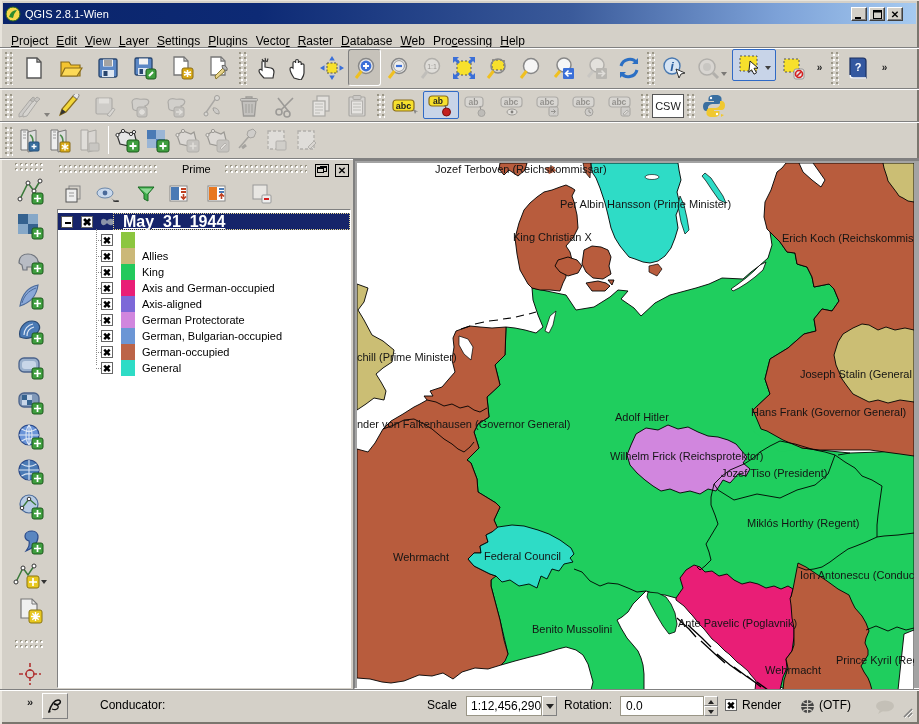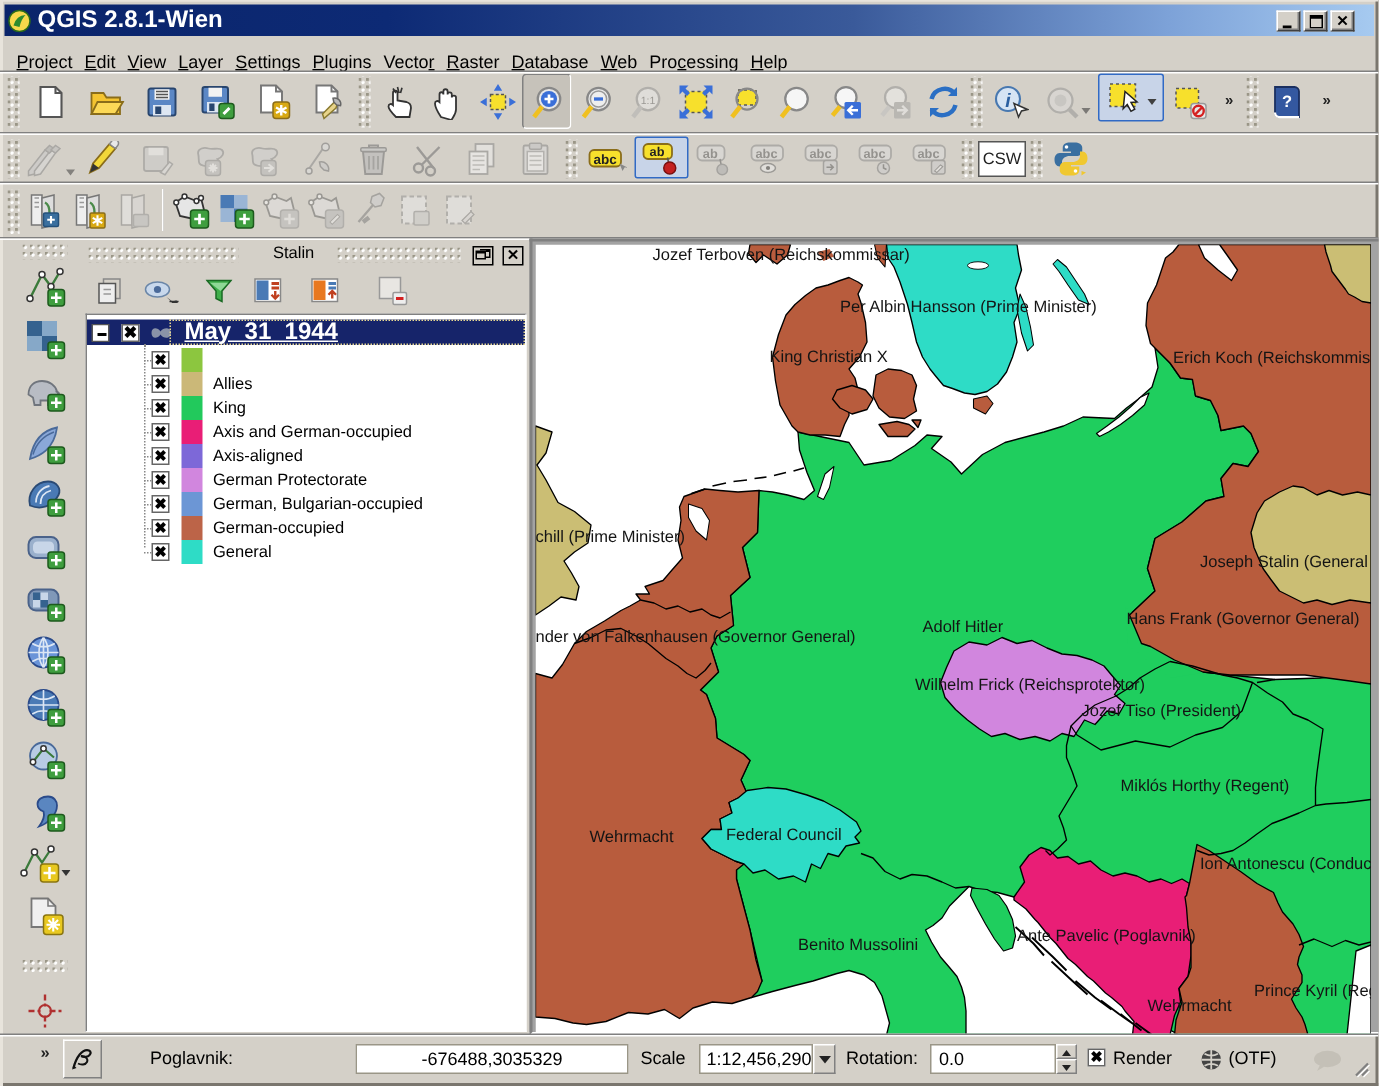--- a/index.html
+++ b/index.html
@@ -1,21 +1,21 @@
 <!DOCTYPE html>
 <html><head>
 <meta charset="utf-8">
 <style>
 * { margin:0; padding:0; box-sizing:border-box; }
 html,body { width:919px; height:724px; overflow:hidden; }
 body { font-family:"Liberation Sans", sans-serif; background:#d4d0c8; position:relative; }
 .abs { position:absolute; }
 .raised { border-top:1px solid #fff; border-left:1px solid #fff; border-right:1px solid #808080; border-bottom:1px solid #808080; }
 .titlebar { left:3px; top:3px; width:913px; height:21px; background:linear-gradient(to right,#0a246a 0%,#0d2a75 28%,#3a5a9a 62%,#7da2d8 85%,#a6caf0 100%); display:flex; align-items:center; }
-.titletext { color:#fff; font-weight:bold; font-size:16px; margin-left:4px; }
+.titletext { color:#fff; font-weight:normal; font-size:11px; margin-left:4px; }
 .winbtn { width:16px; height:14px; background:#d4d0c8; border-top:1px solid #fff; border-left:1px solid #fff; border-right:1px solid #404040; border-bottom:1px solid #404040; box-shadow:inset -1px -1px 0 #808080; font-size:9px; font-weight:bold; text-align:center; line-height:12px; margin-left:2px; font-family:"Liberation Sans",sans-serif; }
 .menubar { left:3px; top:25px; width:913px; height:32px; display:flex; align-items:center; font-size:12px; color:#000; padding-left:4px; }
 .menubar span { padding:3px 4px; } .r1,.r2,.r3 { font-size:0; } #dockicons { font-size:0; }
 .handle { width:8px; height:100%; display:inline-block; background-image:radial-gradient(circle at 2px 2px, #fff 1px, transparent 1.2px), radial-gradient(circle at 1px 1px, #9a9687 1px, transparent 1.2px); background-size:5px 5px; background-position:1px 2px, 0 1px; margin:0 2px; }
 .sep-h { border-top:1px solid #808080; border-bottom:1px solid #fff; height:2px; left:0; width:919px; }
 .statusbar { left:3px; top:691px; width:913px; height:30px; display:flex; align-items:center; font-size:12px; }
 .field { background:#fff; border:1px solid #9a9687; height:20px; font-size:12px; }
 svg text { font-family:"Liberation Sans",sans-serif; }
 .tbtn { display:inline-flex; align-items:center; justify-content:center; vertical-align:top; }
 .r1 .tbtn { width:33px; height:37px; } .r1 .w37 { width:37px; }
@@ -626,21 +626,21 @@
         </svg>
       </span>
 <div style="text-align:center;color:#222;font-size:11px;font-weight:bold;margin-top:8px;">»</div>
 </div>
 </div>
 
 <div class="abs" id="layerspanel" style="left:57px;top:161px;width:296px;height:529px;">
 
   <div style="height:20px;position:relative;">
     <div style="position:absolute;left:2px;top:4px;width:100px;height:10px;background-image:radial-gradient(circle at 2px 2px,#fff 1px,transparent 1.2px),radial-gradient(circle at 1px 1px,#9a9687 1px,transparent 1.2px);background-size:5px 5px;"></div>
-    <div style="position:absolute;left:125px;top:2px;font-size:11px;color:#000;">Stalin</div>
+    <div style="position:absolute;left:125px;top:2px;font-size:11px;color:#000;">Prime</div>
     <div style="position:absolute;left:168px;top:4px;width:82px;height:10px;background-image:radial-gradient(circle at 2px 2px,#fff 1px,transparent 1.2px),radial-gradient(circle at 1px 1px,#9a9687 1px,transparent 1.2px);background-size:5px 5px;"></div>
     <div style="position:absolute;right:24px;top:3px;width:14px;height:13px;border:1px solid #000;background:#d4d0c8;">
         <div style="width:7px;height:6px;border:1px solid #000;border-top-width:2px;margin:1px 0 0 4px;background:#d4d0c8;"></div>
         <div style="width:7px;height:6px;border:1px solid #000;border-top-width:2px;margin:-5px 0 0 1px;background:#d4d0c8;"></div>
       </div>
     <div style="position:absolute;right:4px;top:3px;width:14px;height:13px;border:1px solid #000;background:#d4d0c8;text-align:center;font-size:10px;font-weight:bold;line-height:12px;">✕</div>
   </div>
 
   <div style="height:26px;display:flex;align-items:center;padding-left:2px;">
     <span class="ptool">
@@ -862,22 +862,21 @@
 
 <div class="abs sep-h" style="top:689px;"></div>
 <div class="abs statusbar" id="statusbar">
   <span class="raised" style="position:absolute;left:39px;top:2px;width:26px;height:26px;display:inline-flex;align-items:center;justify-content:center;background:#d4d0c8;">
       <svg width="18" height="18" viewBox="0 0 18 18">
         <path d="M3 15c2-8 6-12 9-12 2 0 3 1.5 2 3-1.2 2-4 2-6 1" fill="none" stroke="#111" stroke-width="1.5"></path>
         <path d="M8 7c3 0 5 2 4 4s-4 2-6 1" fill="none" stroke="#111" stroke-width="1.3"></path>
         <path d="M2 16l3-1-2-2z" fill="#111"></path>
       </svg>
     </span>
-  <span style="position:absolute;left:97px;top:7px;">Poglavnik:</span>
-  <span class="field" style="position:absolute;left:234px;top:5px;width:182px;text-align:center;padding-top:2px;">-676488,3035329</span>
+  <span style="position:absolute;left:97px;top:7px;">Conducator:</span>
   <span style="position:absolute;left:424px;top:7px;">Scale</span>
   <span class="field" style="position:absolute;left:463px;top:5px;width:76px;padding:2px 0 0 4px;">1:12,456,290</span>
   <span class="raised" style="position:absolute;left:539px;top:5px;width:15px;height:20px;background:#d4d0c8;display:inline-flex;align-items:center;justify-content:center;">
       <span style="width:0;height:0;border-left:4px solid transparent;border-right:4px solid transparent;border-top:5px solid #222;"></span>
     </span>
   <span style="position:absolute;left:561px;top:7px;">Rotation:</span>
   <span class="field" style="position:absolute;left:617px;top:5px;width:84px;padding:2px 0 0 5px;">0.0</span>
   <span style="position:absolute;left:701px;top:5px;width:14px;height:20px;">
     <span class="raised" style="position:absolute;top:0;width:14px;height:10px;background:#d4d0c8;">
         <span style="position:absolute;left:3px;top:3px;width:0;height:0;border-left:3.5px solid transparent;border-right:3.5px solid transparent;border-bottom:4px solid #222;"></span>

